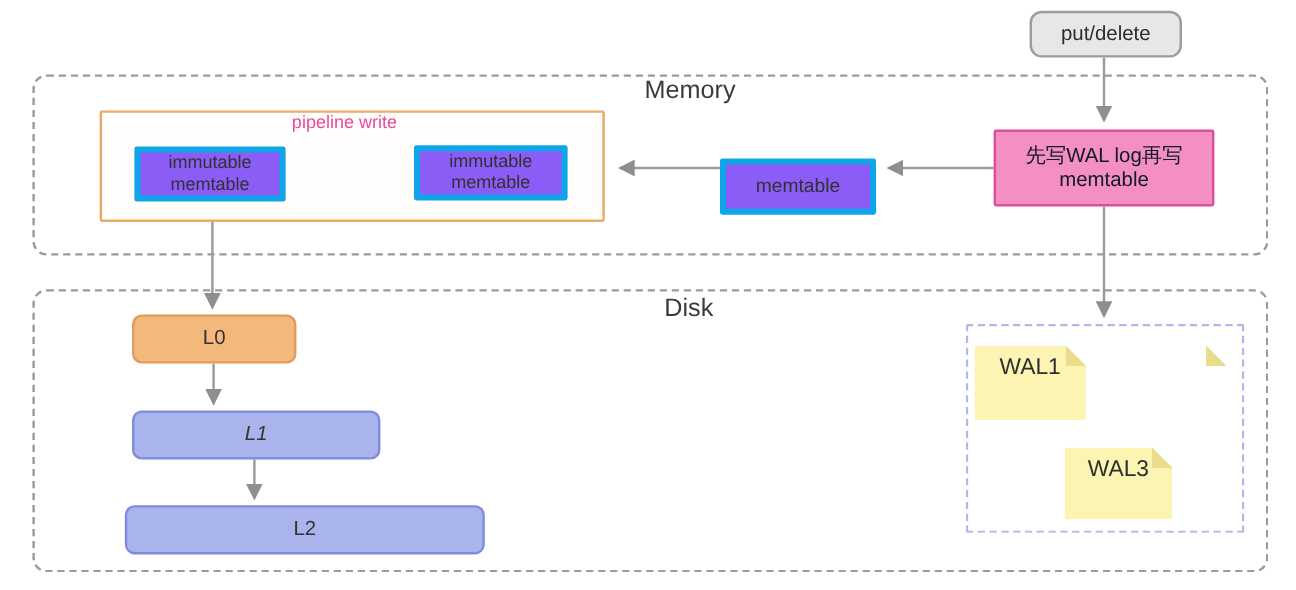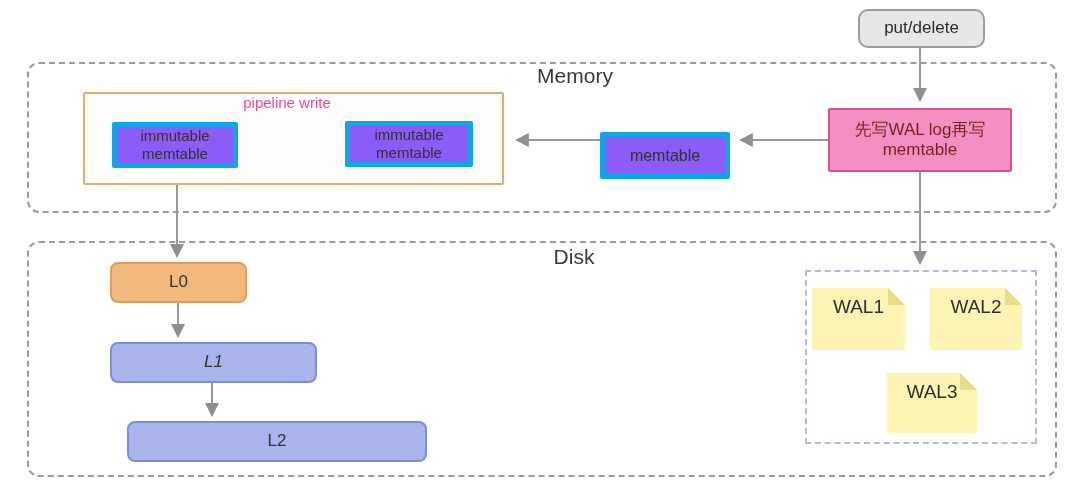--- a/index.html
+++ b/index.html
@@ -44,29 +44,29 @@
     background:#8b5cf6;border:5px solid #0ea5e9;border-radius:2px;
     font-size:15px;color:#313131;
   }
   .immutable-left{left:112px;top:122px;width:126px;height:46px;}
   .immutable-right{left:345px;top:121px;width:128px;height:46px;}
   .memtable{left:600px;top:132px;width:130px;height:47px;font-size:16px;}
   
   .pink{
     left:828px;top:108px;width:184px;height:64px;
     background:#f38fc1;border:2px solid #db4e9a;border-radius:2px;
-    font-size:17px;color:#7f1d1d;padding:18px 8px;
+    font-size:17px;color:#0f172a;padding:18px 8px;
   }
   
   .level{
     border-radius:8px;font-size:17px;color:#333;
   }
   .level-l0{left:110px;top:262px;width:137px;height:41px;background:#f3b87c;border:2px solid #e09c5b;text-align:right;}
   .level-l1{left:110px;top:342px;width:207px;height:41px;background:#a9b3ec;border:2px solid #7f8cdd;font-style:italic;}
-  .level-l2{left:127px;top:421px;width:300px;height:41px;background:#a9b3ec;border:2px solid #7f8cdd;}
+  .level-l2{left:104px;top:421px;width:300px;height:41px;background:#a9b3ec;border:2px solid #7f8cdd;}
   
   .wal-group{
     left:805px;top:270px;width:232px;height:174px;
     border:2px dashed #b2b8e4;border-radius:2px;
   }
   
   .wal-note{
     background:#fbf4b2;
     clip-path:polygon(0 0,calc(100% - 17px) 0,100% 17px,100% 100%,0 100%);
     font-size:19px;color:#2f2f2f;
@@ -126,23 +126,20 @@
   <div class="abs node level level-l1">L1</div>
   <div class="abs node level level-l2">L2</div>
 
   <div class="abs wal-group"></div>
 
   <div class="abs wal-note wal-1">
     <span>WAL1</span>
   </div>
   <div class="abs wal-fold" style="left:888px;top:288px;"></div>
 
-  <div class="abs wal-note wal-2">
-    <span>WAL2</span>
-  </div>
   <div class="abs wal-fold" style="left:1005px;top:288px;"></div>
 
   <div class="abs wal-note wal-3">
     <span>WAL3</span>
   </div>
   <div class="abs wal-fold" style="left:960px;top:373px;"></div>
 
 </div>
 
 </body></html>

